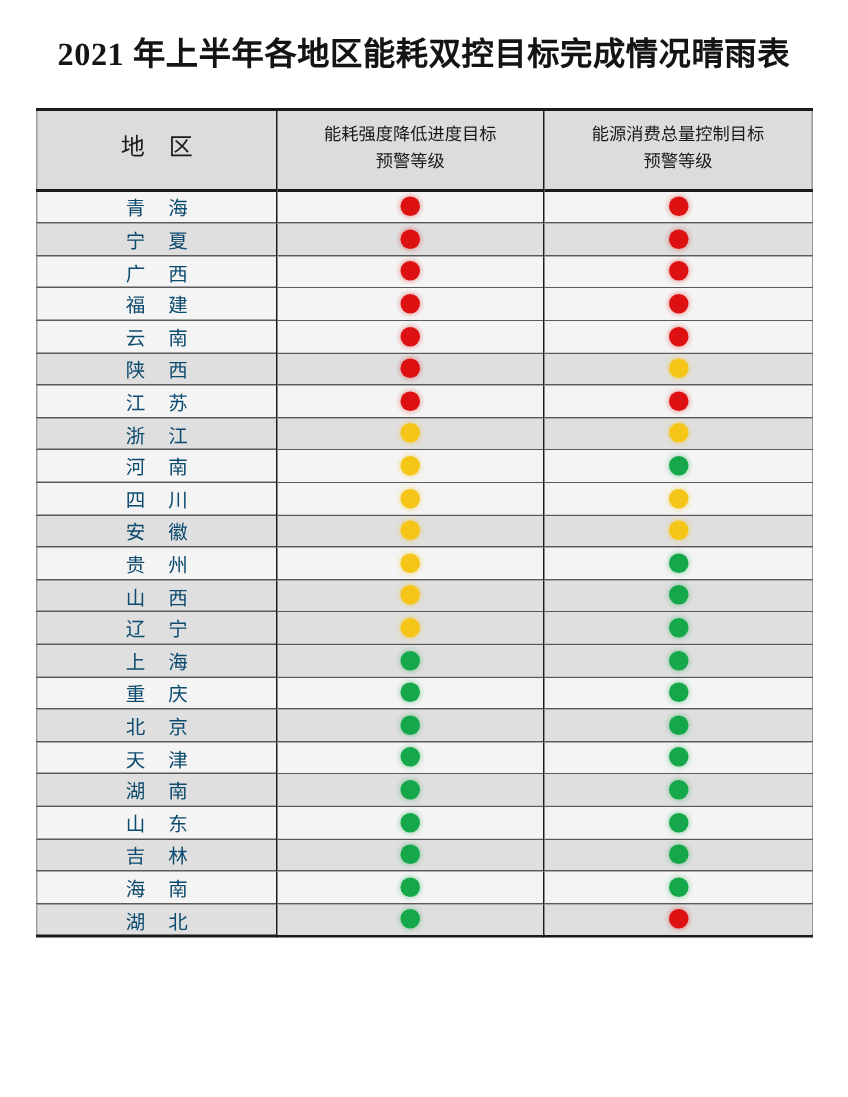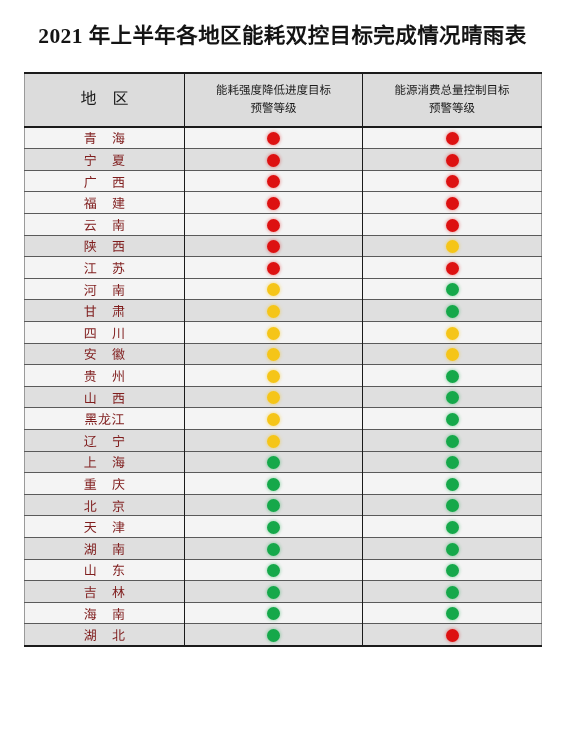--- a/index.html
+++ b/index.html
@@ -88,21 +88,21 @@
     padding: 0;
     height: 20.6px;
     vertical-align: middle;
     text-align: center;
   }
   tbody tr:first-child td { border-top: none; }
   tbody td:last-child { border-right: none; }
 
   td.region {
     font-size: 13px;
-    color: #7f1d1d;
+    color: #0c4a6e;
     letter-spacing: 6px;
     text-indent: 6px;
     white-space: nowrap;
   }
   td.region.wide { letter-spacing: 0.5px; text-indent: 0.5px; }
 
   td.dotcell { position: relative; }
 
   .dot {
     display: inline-block;
@@ -175,52 +175,47 @@
           <tr class="even">
             <td class="region">陕 西</td>
             <td class="dotcell"><span class="dot red"></span></td>
             <td class="dotcell"><span class="dot yellow"></span></td>
           </tr>
           <tr class="odd">
             <td class="region">江 苏</td>
             <td class="dotcell"><span class="dot red"></span></td>
             <td class="dotcell"><span class="dot red"></span></td>
           </tr>
+          <tr class="even">
+            <td class="region">浙 江</td>
+            <td class="dotcell"><span class="dot yellow"></span></td>
+            <td class="dotcell"><span class="dot yellow"></span></td>
+          </tr>
           <tr class="odd">
             <td class="region">河 南</td>
             <td class="dotcell"><span class="dot yellow"></span></td>
             <td class="dotcell"><span class="dot green"></span></td>
           </tr>
-          <tr class="even">
-            <td class="region">甘 肃</td>
-            <td class="dotcell"><span class="dot yellow"></span></td>
-            <td class="dotcell"><span class="dot green"></span></td>
-          </tr>
           <tr class="odd">
             <td class="region">四 川</td>
             <td class="dotcell"><span class="dot yellow"></span></td>
             <td class="dotcell"><span class="dot yellow"></span></td>
           </tr>
           <tr class="even">
             <td class="region">安 徽</td>
             <td class="dotcell"><span class="dot yellow"></span></td>
             <td class="dotcell"><span class="dot yellow"></span></td>
           </tr>
           <tr class="odd">
             <td class="region">贵 州</td>
             <td class="dotcell"><span class="dot yellow"></span></td>
             <td class="dotcell"><span class="dot green"></span></td>
           </tr>
           <tr class="even">
             <td class="region">山 西</td>
-            <td class="dotcell"><span class="dot yellow"></span></td>
-            <td class="dotcell"><span class="dot green"></span></td>
-          </tr>
-          <tr class="odd">
-            <td class="region wide">黑龙江</td>
             <td class="dotcell"><span class="dot yellow"></span></td>
             <td class="dotcell"><span class="dot green"></span></td>
           </tr>
           <tr class="even">
             <td class="region">辽 宁</td>
             <td class="dotcell"><span class="dot yellow"></span></td>
             <td class="dotcell"><span class="dot green"></span></td>
           </tr>
           <tr class="even">
             <td class="region">上 海</td>

